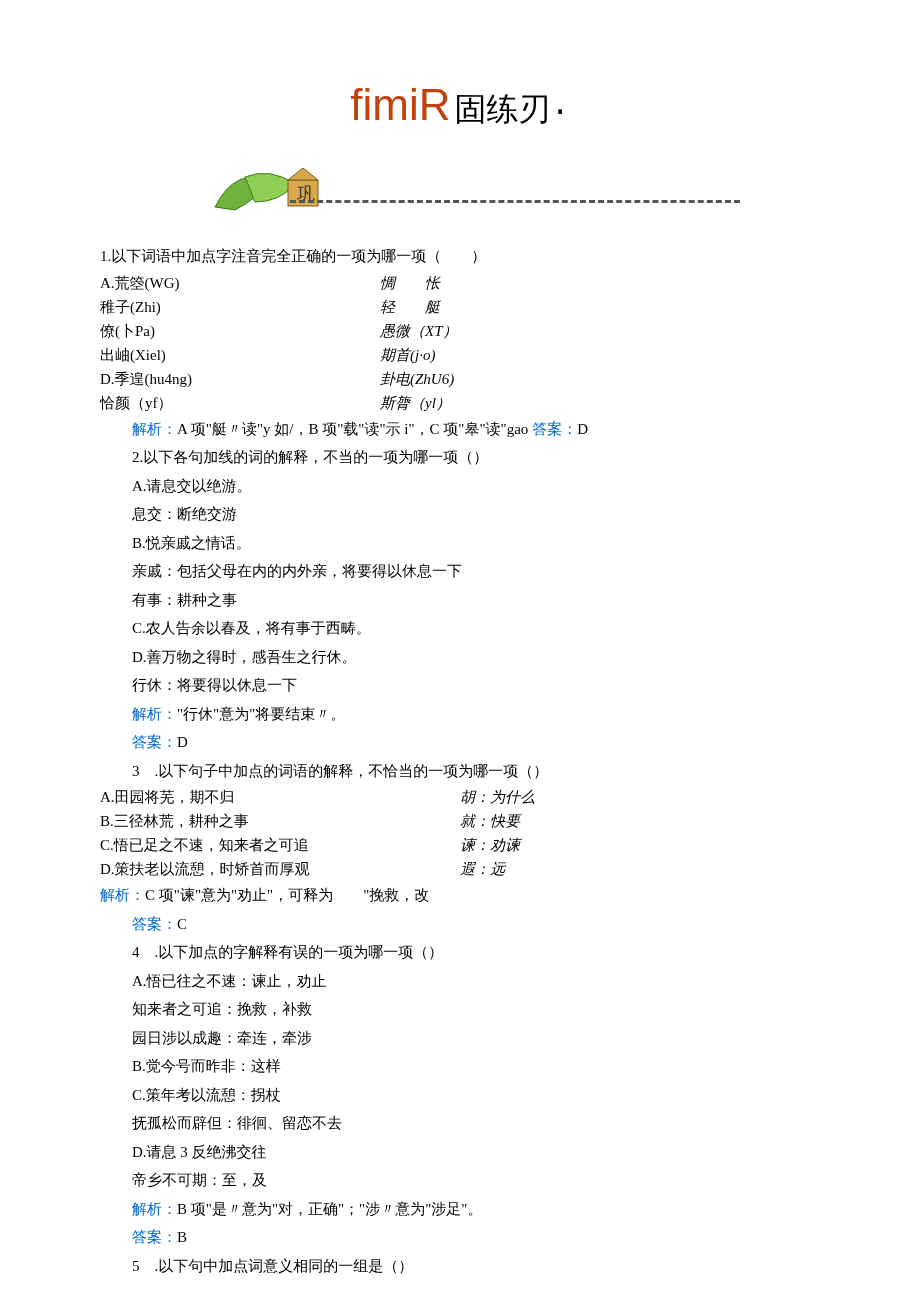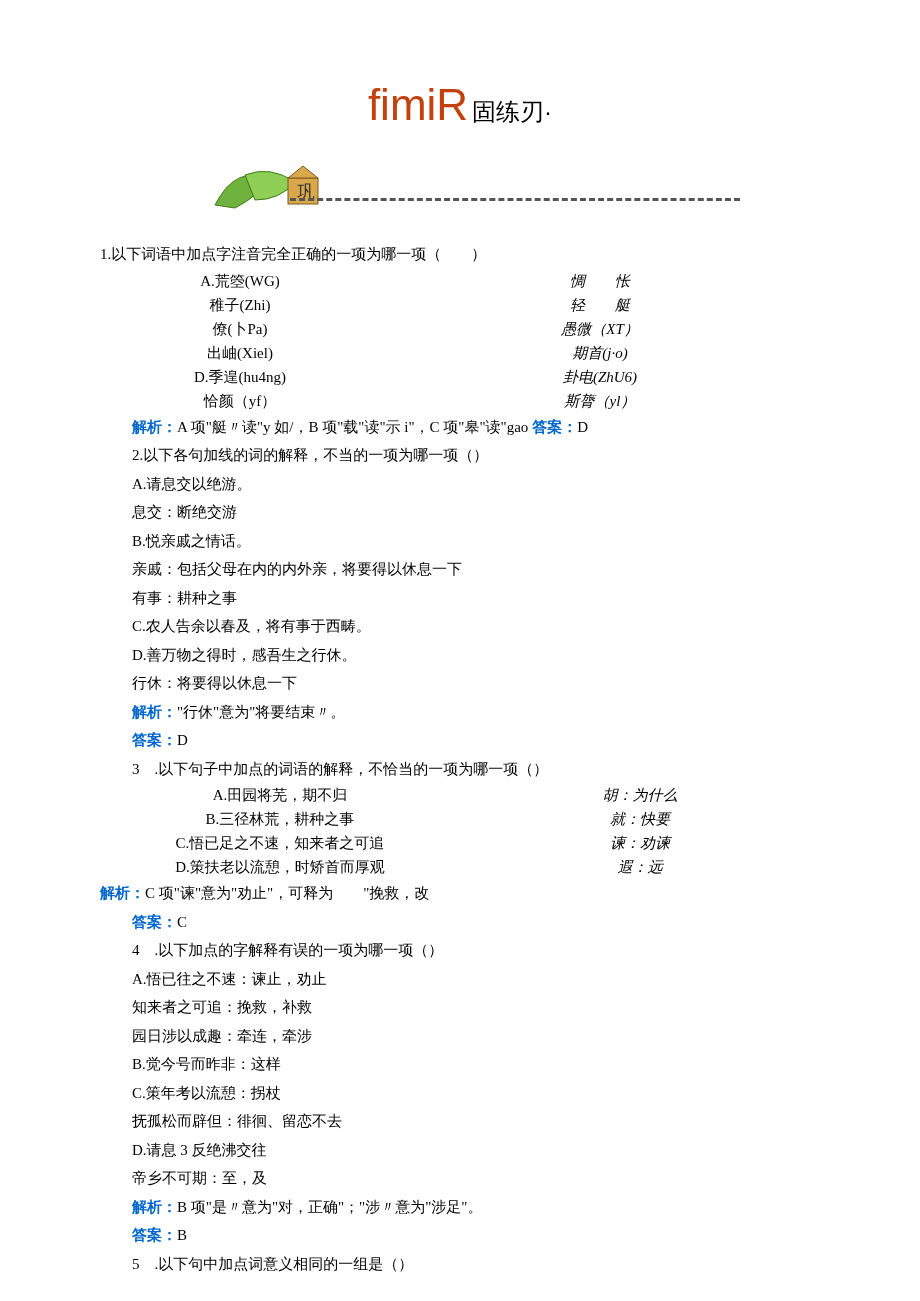--- a/index.html
+++ b/index.html
@@ -17,22 +17,22 @@
     text-align: center;
     margin-bottom: 30px;
   }
   .title-main {
     font-size: 44px;
     font-family: Arial, sans-serif;
     font-weight: normal;
     color: #c2410c;
   }
   .title-sub {
-    font-size: 24px;
-    font-family: Liberation Sans, sans-serif;
+    font-size: 32px;
+    font-family: Liberation Mono, monospace;
     text-align: center;
   }
   .leaf-banner {
     position: relative;
     height: 60px;
     margin-bottom: 20px;
     margin-left: 110px;
     margin-right: 80px;
   }
   .leaf {
@@ -69,25 +69,23 @@
     line-height: 1.9;
     font-size: 15px;
   }
   .indent1 {
     padding-left: 32px;
     line-height: 1.9;
     font-size: 15px;
   }
   .blue {
     color: #0066cc;
-    font-weight: bold;
   }
   .tight {
     line-height: 1.6;
-    text-align: center;
   }
 </style>
 </head>
 <body>
 
 <div class="page">
 
   <div class="title">
     <span class="title-main">fimiR</span>
     <span class="title-sub">固练刃·</span>

